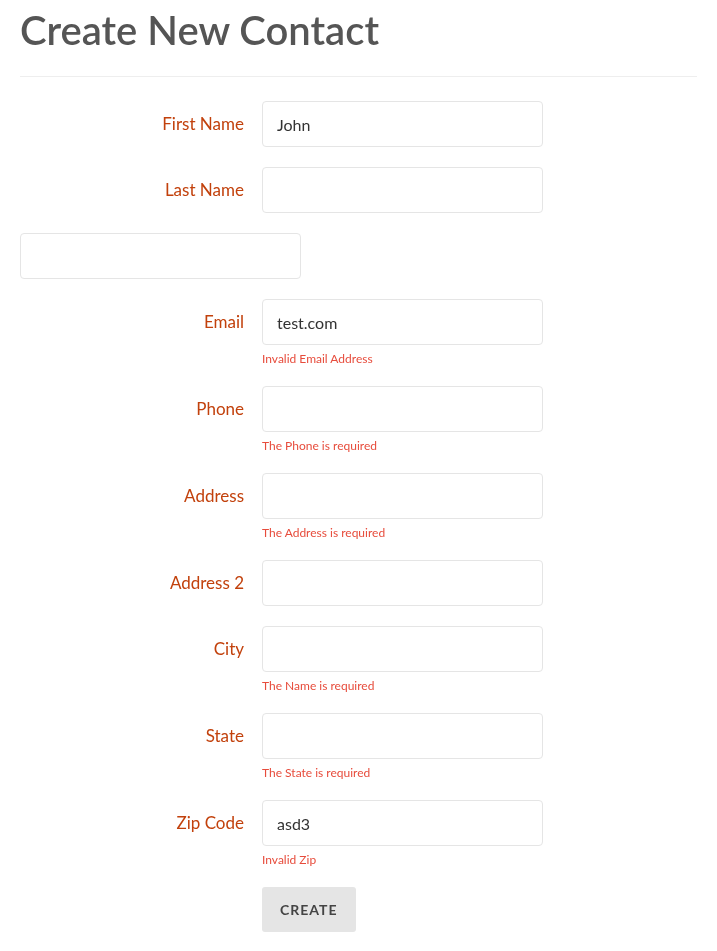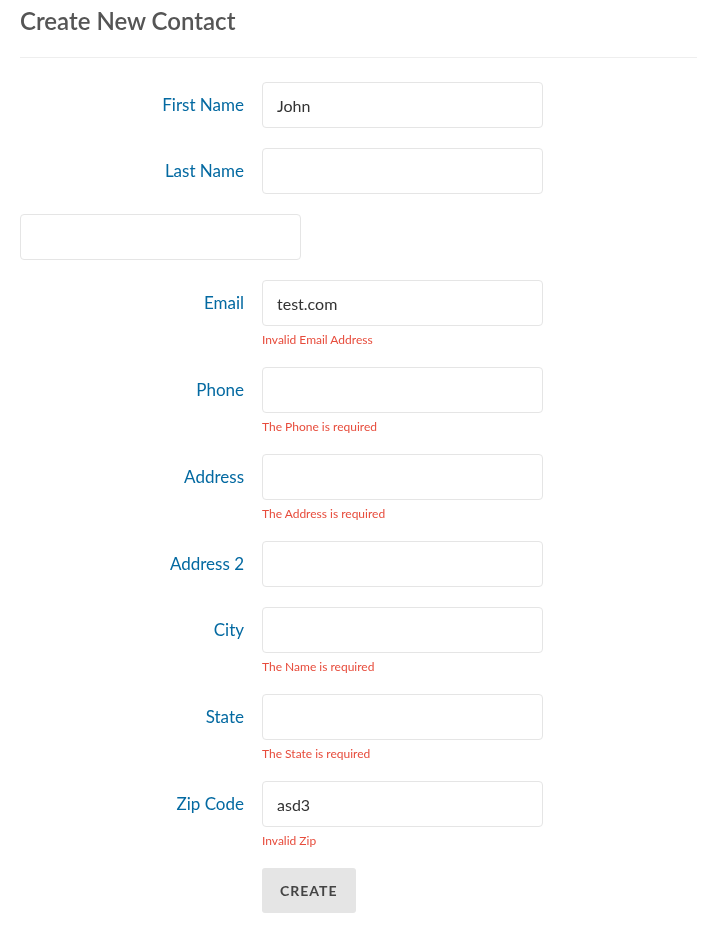--- a/index.html
+++ b/index.html
@@ -8,42 +8,42 @@
       padding: 0;
     }
     body {
       font-family: -apple-system, BlinkMacSystemFont, "Segoe UI", "Lato", "Helvetica Neue", Arial, sans-serif;
       background: #ffffff;
       color: #333;
       padding: 0 20px;
       width: 717px;
     }
     .page-title {
-      font-size: 24px;
+      font-size: 40px;
       font-weight: 600;
       color: #555;
       padding: 6px 0 22px 0;
       border-bottom: 1px solid #eee;
       margin-bottom: 24px;
     }
     .form {
       width: 100%;
     }
     .form-row {
       display: flex;
       align-items: flex-start;
       margin-bottom: 20px;
     }
     .form-label {
       width: 242px;
       text-align: right;
       padding-right: 18px;
       padding-top: 12px;
       font-size: 17px;
-      color: #0369a1;
+      color: #c2410c;
       flex-shrink: 0;
     }
     .form-control-wrap {
       width: 281px;
       display: flex;
       flex-direction: column;
     }
     .form-input {
       width: 100%;
       height: 46px;

